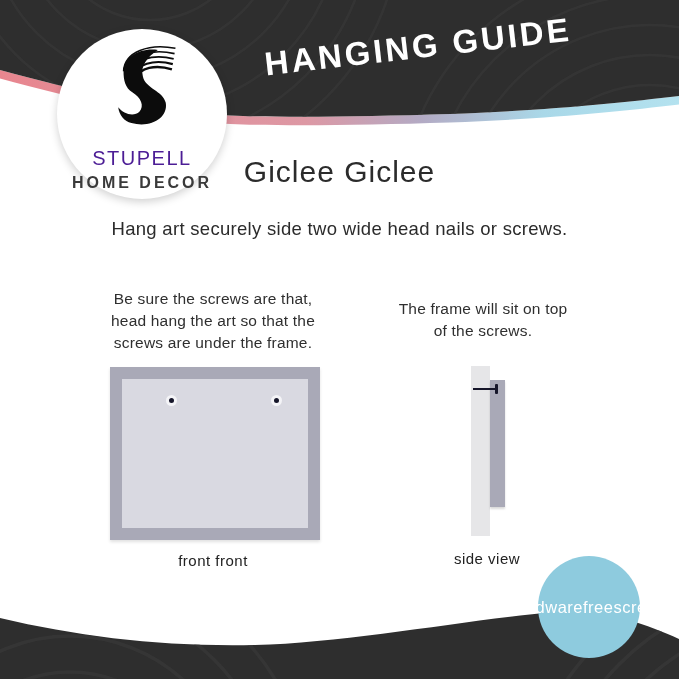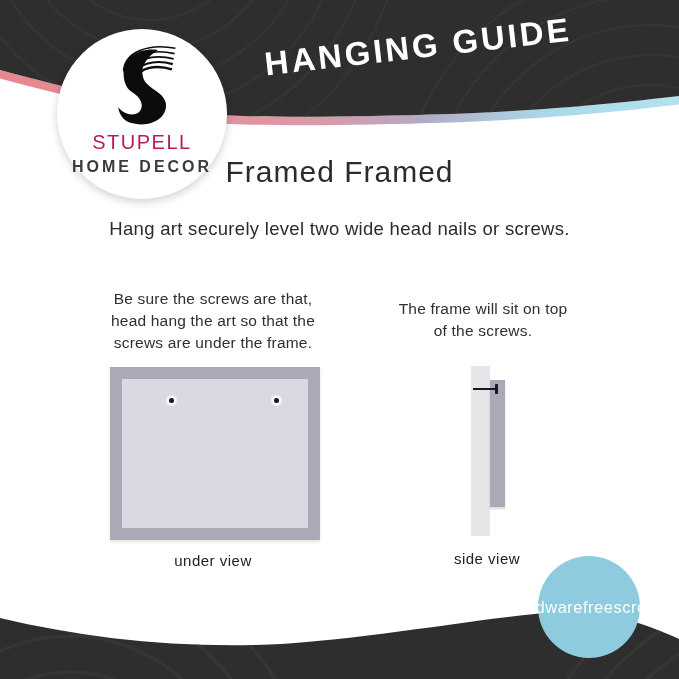--- a/index.html
+++ b/index.html
@@ -17,21 +17,21 @@
   }
 
   
   .logo-circle{
     position:absolute;left:57px;top:29px;width:170px;height:170px;z-index:3;
     background:#ffffff;border-radius:50%;
     box-shadow:0 3px 9px rgba(0,0,0,0.18);
     display:flex;flex-direction:column;align-items:center;
   }
   .logo-swoosh{margin-top:14px;width:96px;height:88px;}
-  .brand-name{font-size:20px;letter-spacing:1.5px;color:#be185d;margin-top:0;font-weight:400;}
+  .brand-name{font-size:20px;letter-spacing:1.5px;color:#4c1d95;margin-top:16px;font-weight:400;}
   .brand-sub{font-size:16px;letter-spacing:3px;color:#3a3a3a;margin-top:4px;font-weight:700;}
 
   
   .page-title{position:absolute;top:155px;left:0;width:679px;text-align:center;
     font-size:30px;font-weight:300;letter-spacing:1px;color:var(--text_dark);}
   .page-subtitle{position:absolute;top:218px;left:0;width:679px;text-align:center;
     font-size:18.5px;font-weight:400;letter-spacing:0.3px;color:var(--text_dark);}
 
   
   .caption{position:absolute;text-align:center;font-size:15.5px;line-height:22px;
@@ -120,38 +120,38 @@
         <path d="M84,30 C66,24 46,28 45,40" stroke-width="2.8"></path>
       </g>
       <path fill="#0c0c0c" d="M29,32 C29,16 48,5 68,8 C56,16 48,26 51,38 C54,52 74,54 77,68
            C80,85 60,97 38,91 C30,89 24,82 23,73 C29,81 41,84 47,78
            C53,72 49,62 39,56 C31,51 29,42 29,32 Z"></path>
     </svg>
     <div class="brand-name">STUPELL</div>
     <div class="brand-sub">HOME DECOR</div>
   </div>
 
-  <div class="page-title">Framed Framed</div>
-  <div class="page-subtitle">Hang art securely level two wide head nails or screws.</div>
+  <div class="page-title">Giclee Giclee</div>
+  <div class="page-subtitle">Hang art securely side two wide head nails or screws.</div>
 
   <div class="caption caption-front">
     <div>Be sure the screws are that,</div>
     <div>head hang the art so that the</div>
     <div>screws are under the frame.</div>
   </div>
 
   <div class="frame-front">
     <div class="screw screw-left">
       <div class="screw-dot"></div>
     </div>
     <div class="screw screw-right">
       <div class="screw-dot"></div>
     </div>
   </div>
-  <div class="view-label label-front">under view</div>
+  <div class="view-label label-front">front front</div>
 
   <div class="caption caption-side">
     <div>The frame will sit on top</div>
     <div>of the screws.</div>
   </div>
 
   <div class="wall-bar"></div>
   <div class="frame-side-bar"></div>
   <div class="nail">
     <div class="nail-shaft"></div>

